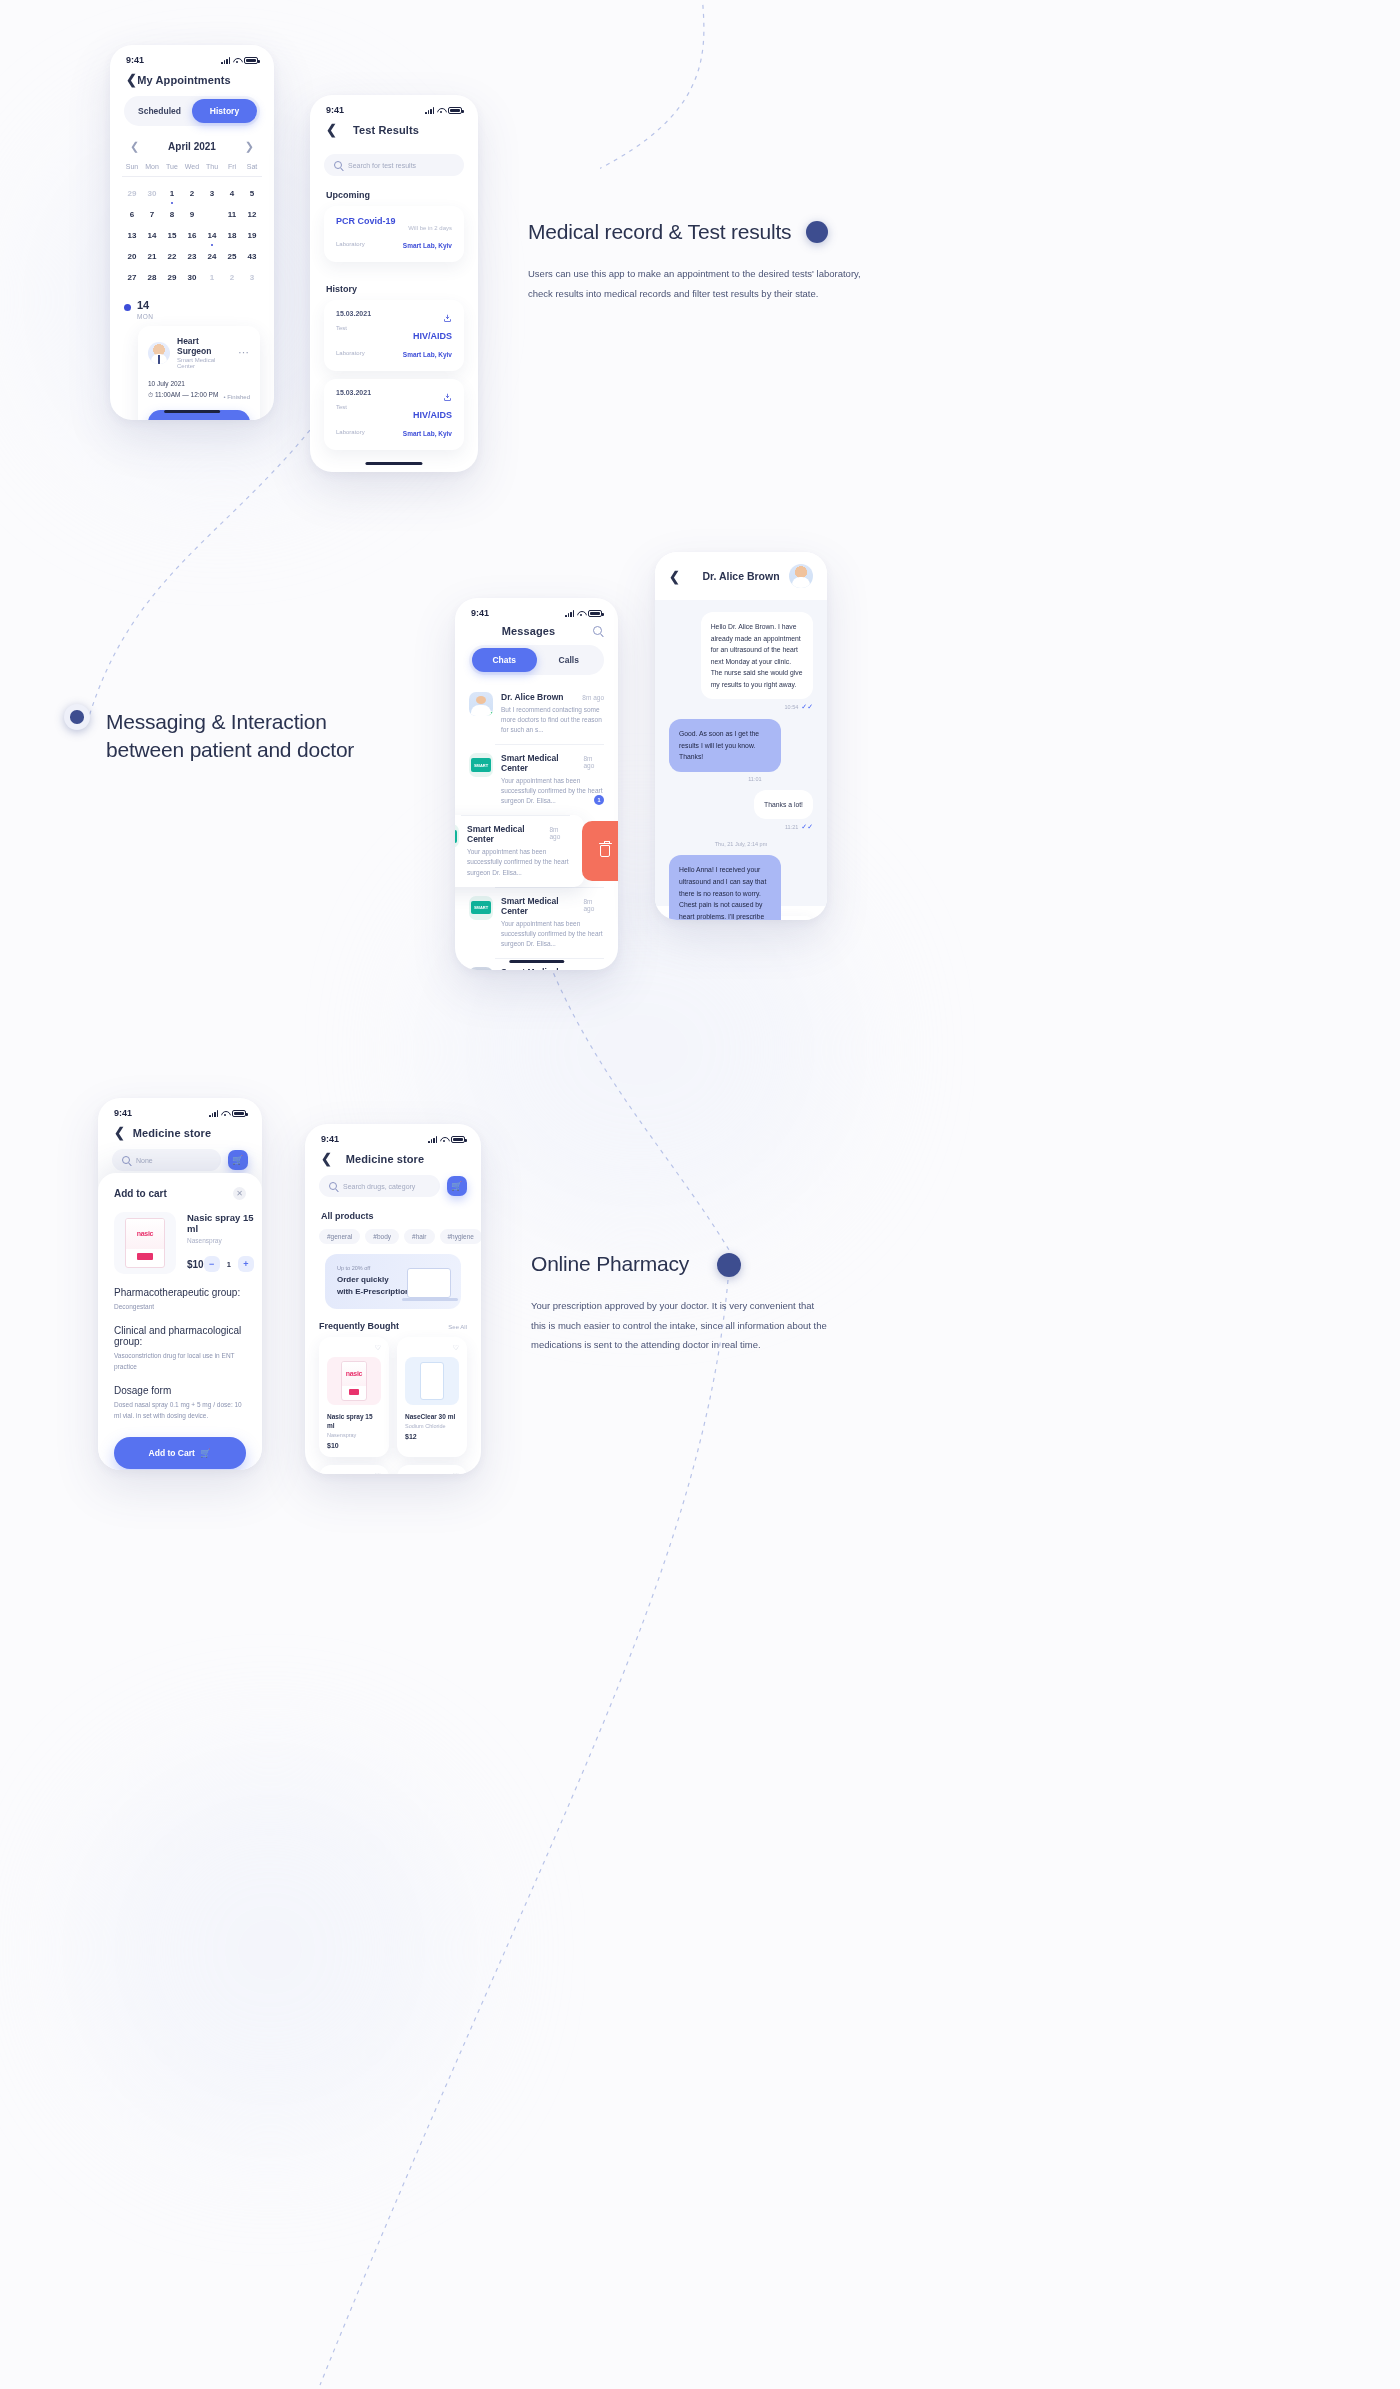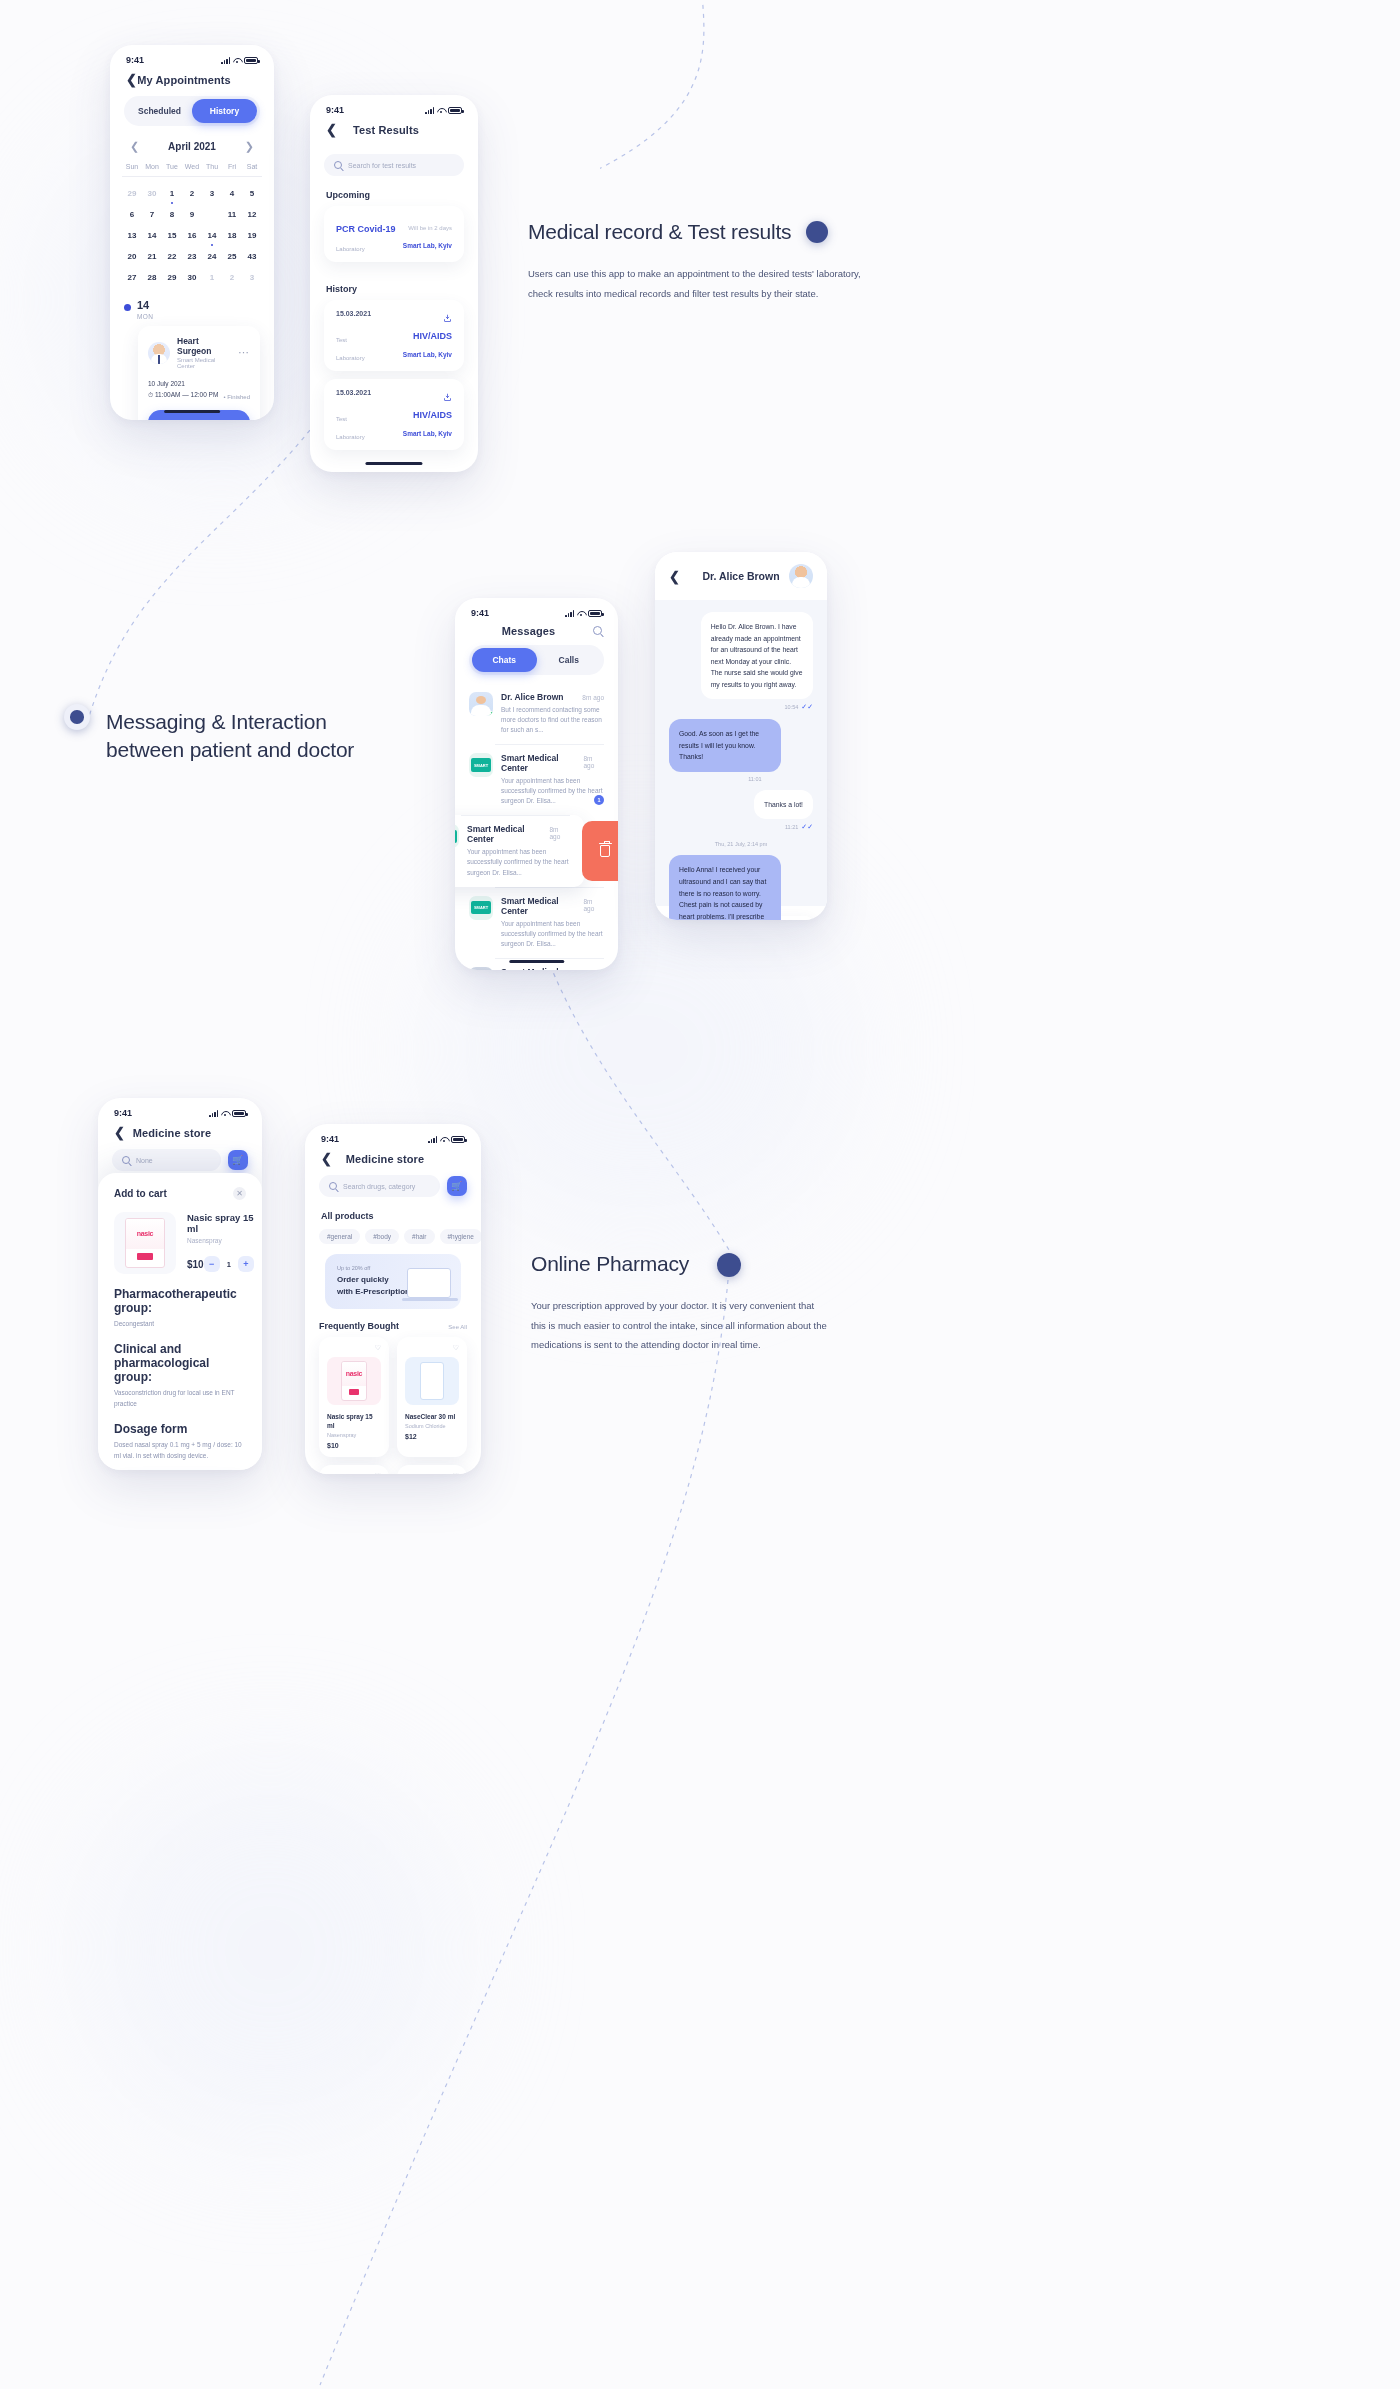--- a/index.html
+++ b/index.html
@@ -97,21 +97,21 @@
   .homebar { position:absolute; left:50%; transform:translateX(-50%); bottom:7px; width:34%; height:3px; border-radius:3px; background:#1d2340; }
 
   
   .searchpill { display:flex; align-items:center; gap:6px; margin: 8px 14px 0; background:#f4f5fa;
     border-radius:14px; padding:7px 10px; font-size:7px; color:#a3aac1; }
   .mag { width:8px;height:8px;border:1.2px solid #8d97c4;border-radius:50%; position:relative; flex:0 0 auto; }
   .mag::after{content:"";position:absolute;right:-3px;bottom:-2px;width:4px;height:1.2px;background:#8d97c4;transform:rotate(45deg);border-radius:1px;}
   .sec-title { font-size:9px; font-weight:bold; padding: 14px 16px 6px; }
   .res-card { margin: 0 14px 8px; background:#fff; border-radius:12px; padding:10px 12px;
     box-shadow: 0 6px 16px rgba(60,72,120,.08); position:relative; }
-  .res-row { display:flex; align-items:flex-end; }
+  .res-row { display:flex; align-items:flex-start; }
   .res-name { font-size:9px; font-weight:bold; color:#3d4dd8; }
   .res-lab { font-size:6px; color:#aab0c7; margin-top:7px; }
   .res-right { margin-left:auto; text-align:right; }
   .res-when { font-size:6px; color:#b2b8cc; }
   .res-place { font-size:6.5px; color:#3d4dd8; margin-top:7px; font-weight:600; }
   .dl { position:absolute; right:12px; top:9px; width:9px;height:9px; }
   .dl svg { width:100%; height:100%; }
 
   
   .msg-row { display:flex; gap:8px; padding:9px 14px; align-items:flex-start; position:relative; }
@@ -186,21 +186,21 @@
   .sp-img { width:62px;height:62px;border-radius:10px; background:#f7f8fc; position:relative; overflow:hidden; flex:0 0 auto; }
   .sp-name { font-size:9.5px; font-weight:bold; }
   .sp-sub { font-size:6.5px; color:#aab0c7; margin-top:3px; }
   .sp-row { display:flex; align-items:center; margin-top:12px; }
   .sp-price { font-size:10px; font-weight:bold; }
   .stepper { margin-left:auto; display:flex; align-items:center; gap:7px; }
   .stepbtn { width:16px;height:16px;border-radius:6px;background:#e8edfd;color:#5772f0;
     display:flex;align-items:center;justify-content:center;font-size:9px;font-weight:bold; }
   .qty { font-size:7.5px; font-weight:bold; }
   .sp-sec { margin-top:13px; }
-  .sp-sec .h { font-size:12px; font-weight:bold; }
+  .sp-sec .h { font-size:10px; font-weight:normal; }
   .sp-sec .b { font-size:6.5px; color:#8b93b0; margin-top:4px; line-height:1.6; }
   .cart-btn { margin-top:16px; background:#5772f0; color:#fff; text-align:center; font-size:8.5px;
     font-weight:bold; padding:11px 0; border-radius:18px; box-shadow:0 7px 16px rgba(87,114,240,.35);
     display:flex; align-items:center; justify-content:center; gap:6px; }
 
   
   .headline { position:absolute; }
   .headline h2 { font-size: 21px; font-weight: normal; letter-spacing:-.2px; line-height:1.35; color:#2b3350; }
   .headline p { font-size: 9.5px; color:#4a5375; line-height: 2.05; margin-top: 18px; max-width: 340px; }
 

